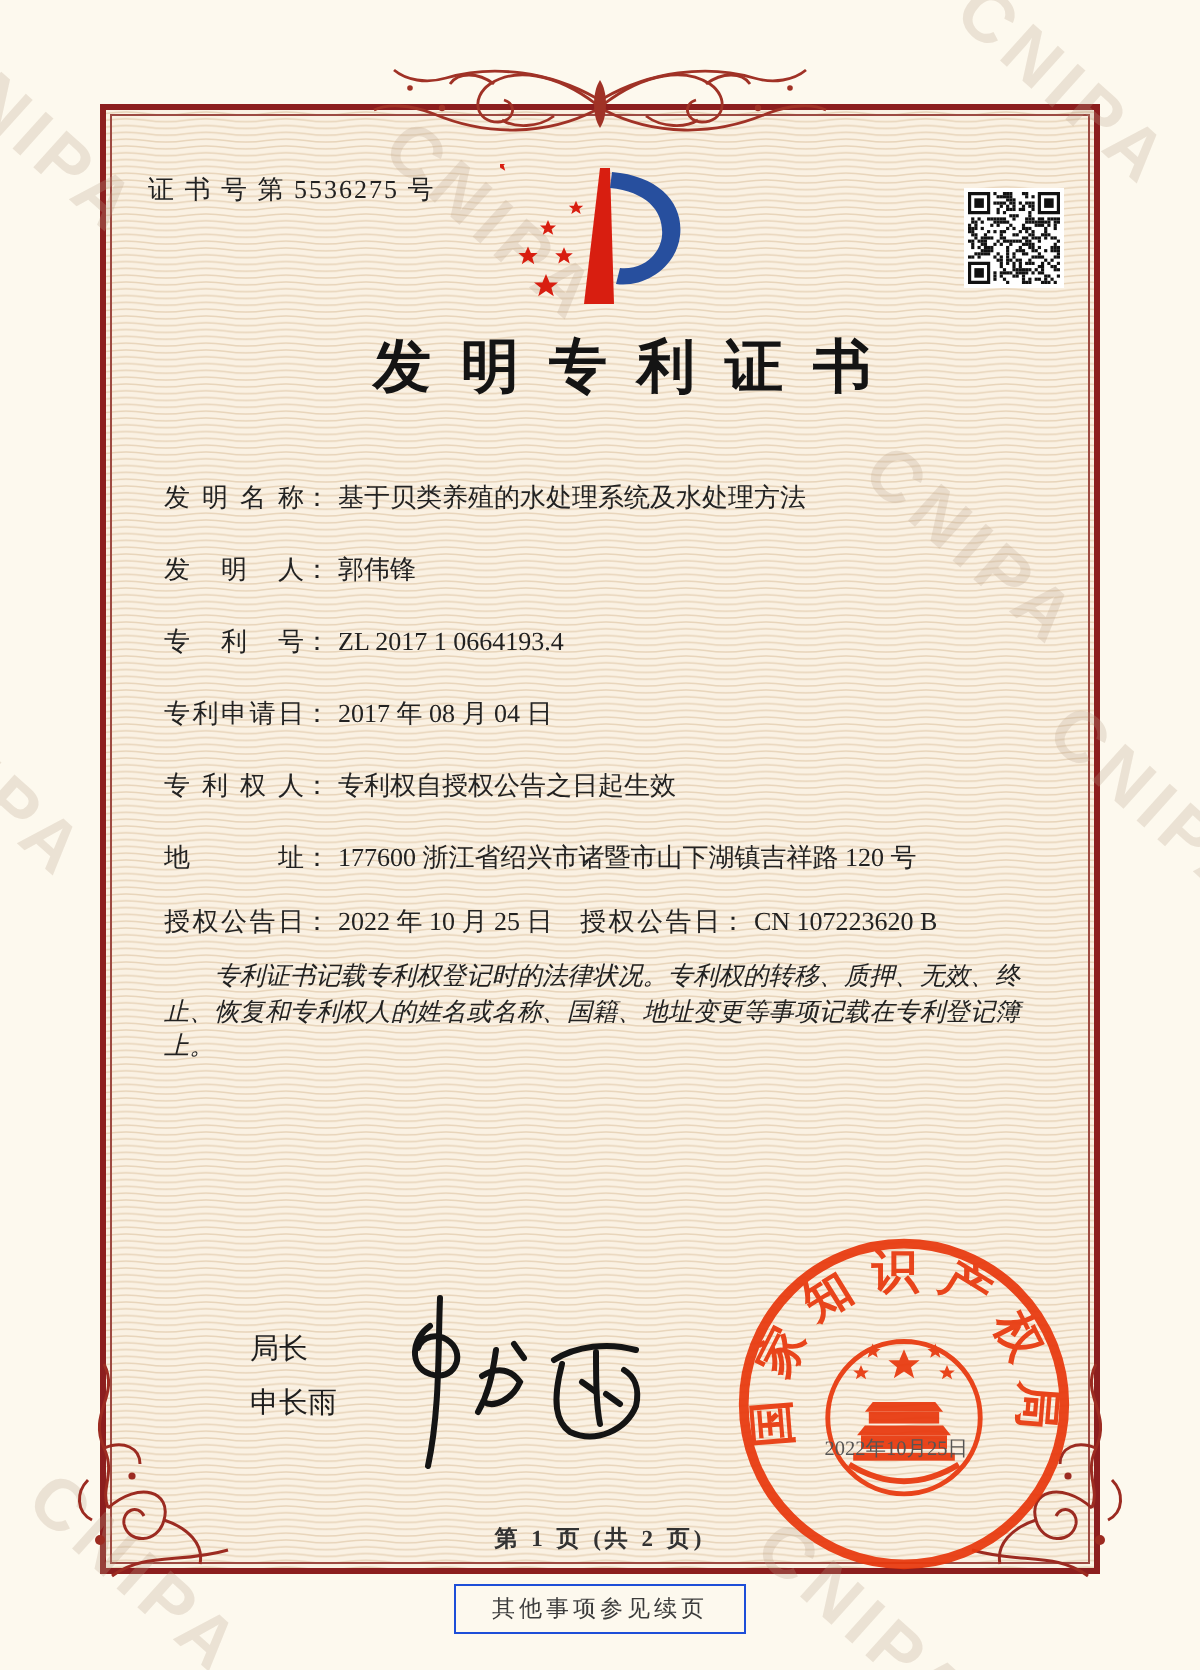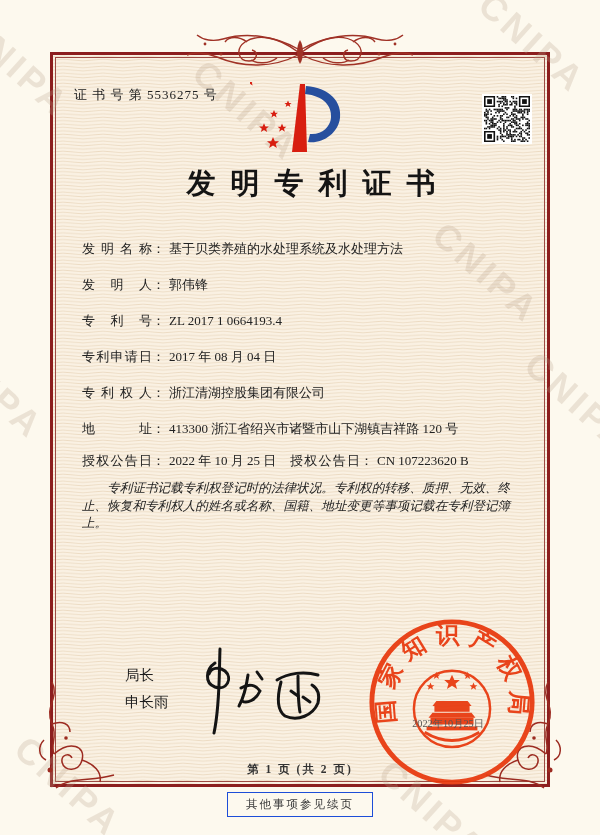--- a/index.html
+++ b/index.html
@@ -456,24 +456,24 @@
   <div class="abs row" style="top:240px">
     <span class="flabel">发明名称</span><span>：</span><span class="fvalue">基于贝类养殖的水处理系统及水处理方法</span>
   </div>
   <div class="abs row" style="top:312px">
     <span class="flabel">专利号</span><span>：</span><span class="fvalue">ZL 2017 1 0664193.4</span>
   </div>
   <div class="abs row" style="top:348px">
     <span class="flabel">专利申请日</span><span>：</span><span class="fvalue">2017 年 08 月 04 日</span>
   </div>
   <div class="abs row" style="top:384px">
-    <span class="flabel">专利权人</span><span>：</span><span class="fvalue">浙江清湖控股集团有限公司</span>
+    <span class="flabel">专利权人</span><span>：</span><span class="fvalue">专利权自授权公告之日起生效</span>
   </div>
   <div class="abs row" style="top:420px">
-    <span class="flabel">地址</span><span>：</span><span class="fvalue">413300 浙江省绍兴市诸暨市山下湖镇吉祥路 120 号</span>
+    <span class="flabel">地址</span><span>：</span><span class="fvalue">177600 浙江省绍兴市诸暨市山下湖镇吉祥路 120 号</span>
   </div>
   <div class="abs row" style="top:452px">
     <span>
       <span class="flabel">授权公告日</span><span>：</span><span class="fvalue">2022 年 10 月 25 日</span>
     </span>
     <span class="grant2">
       <span class="flabel">授权公告日</span><span>：</span><span class="fvalue">CN 107223620 B</span>
     </span>
   </div>
 

